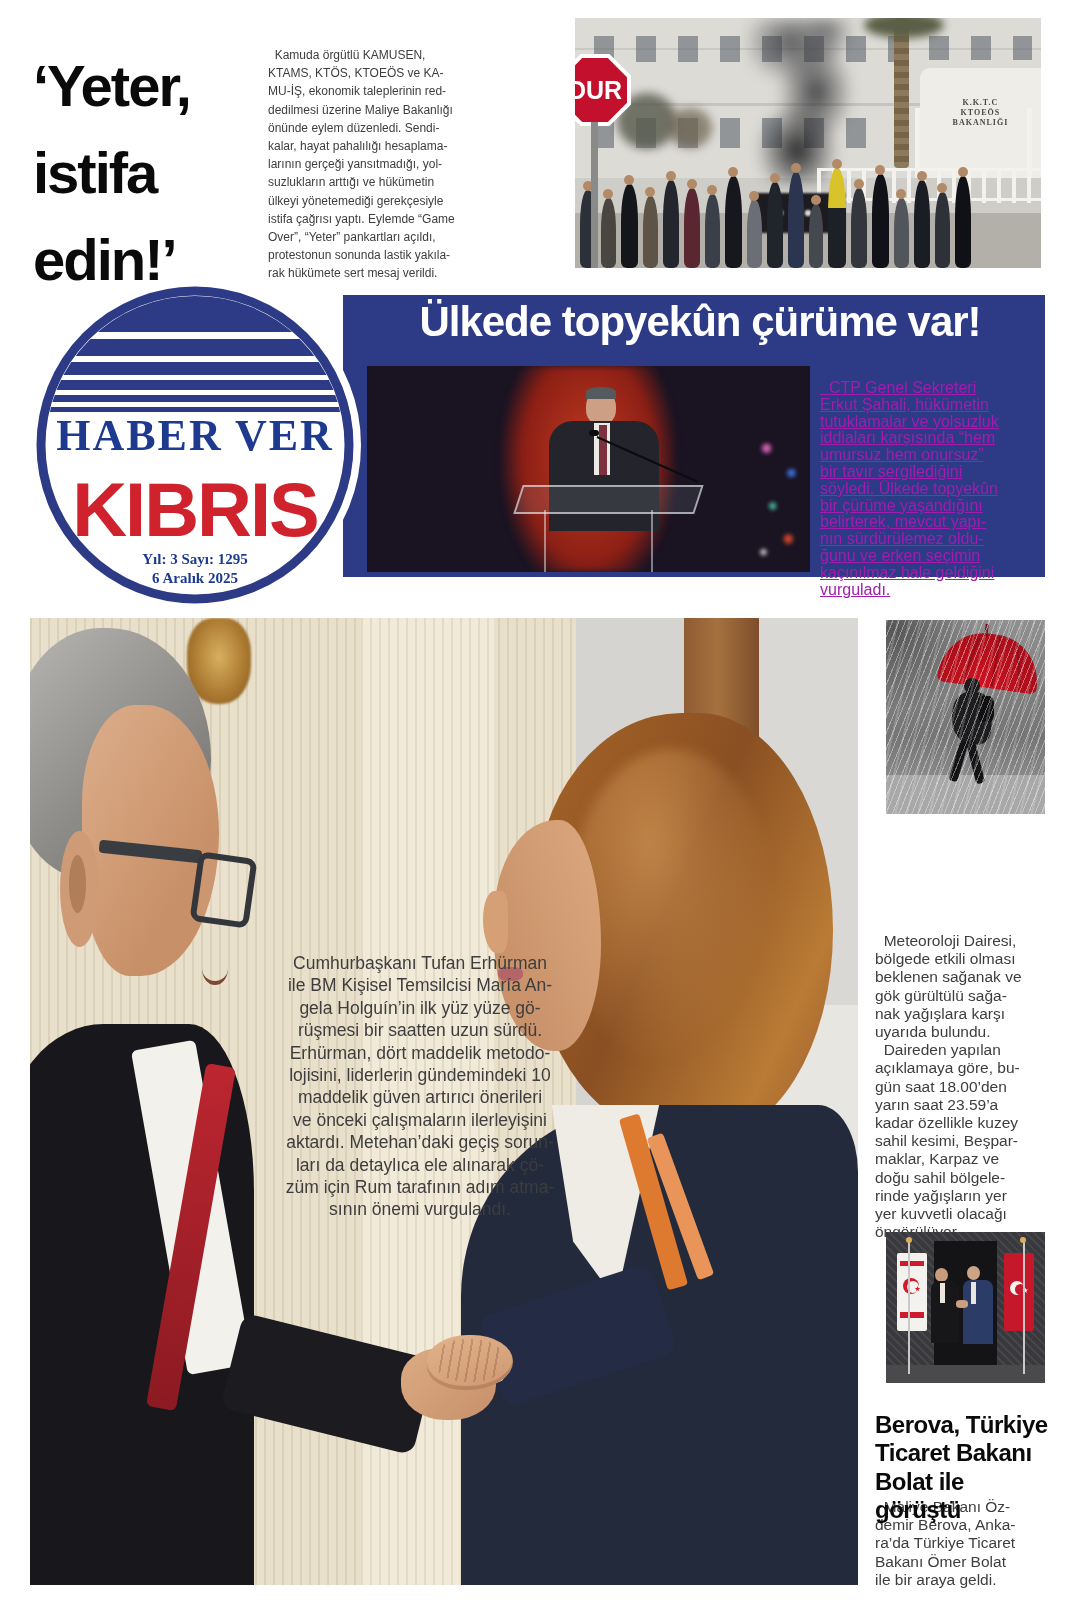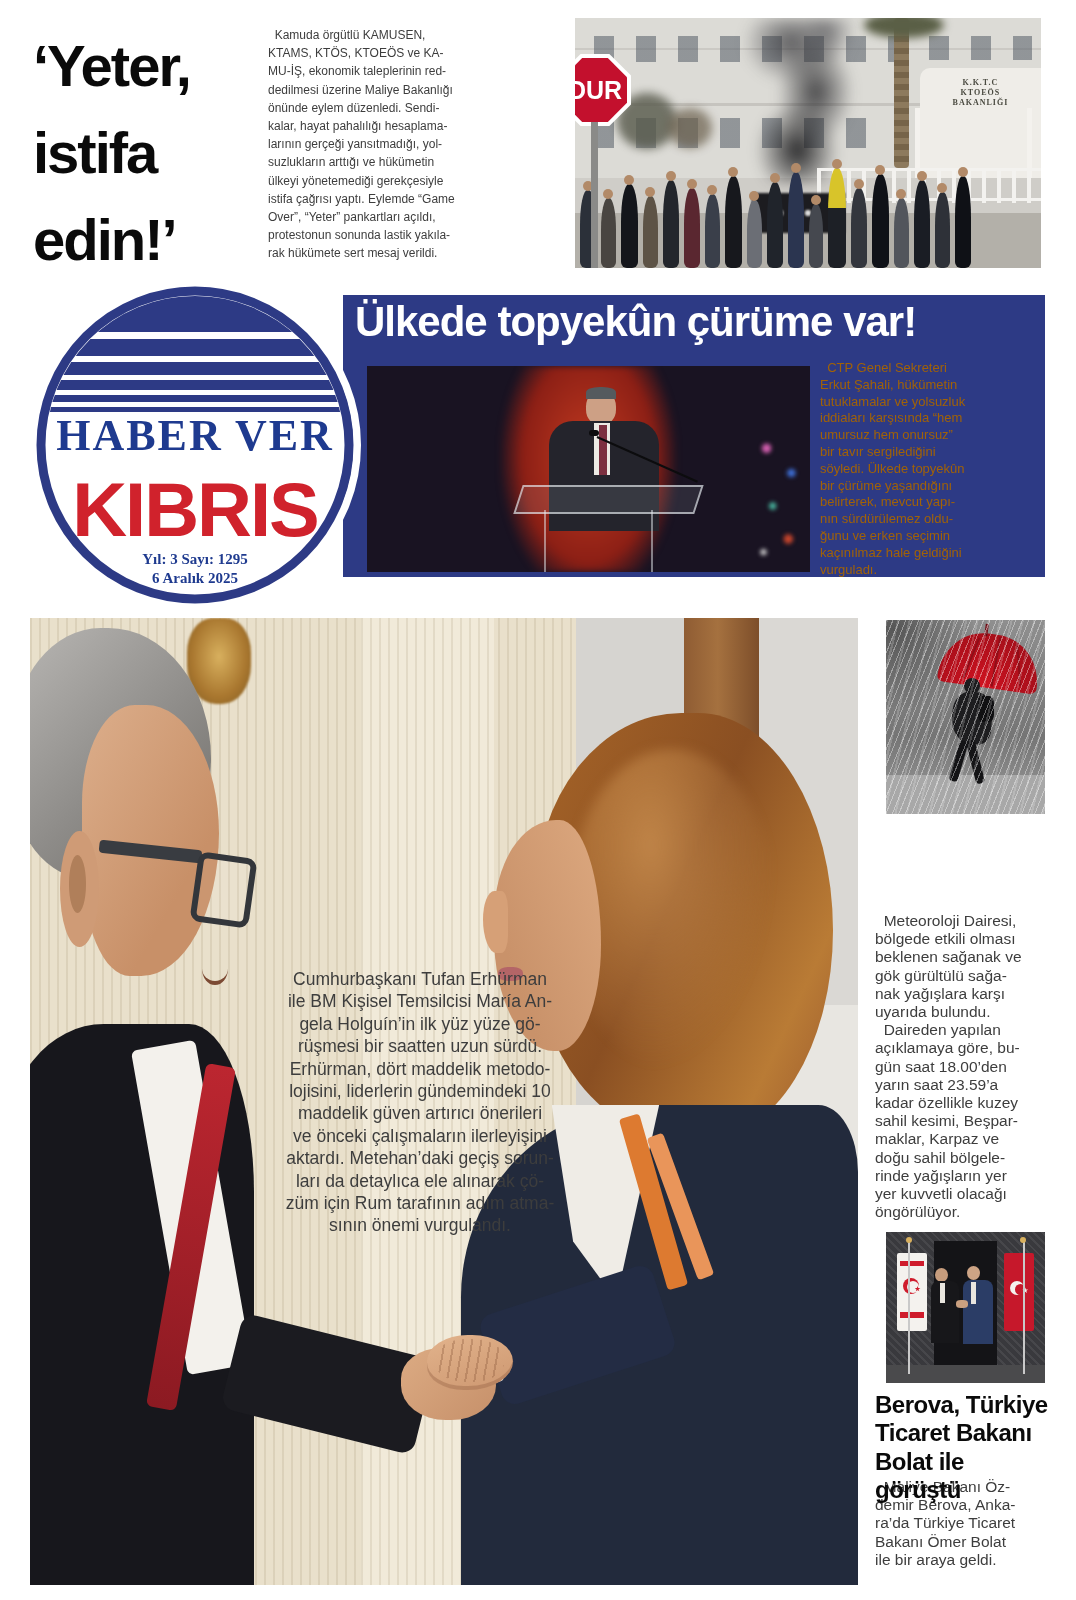--- a/index.html
+++ b/index.html
@@ -1,19 +1,19 @@
 <!DOCTYPE html>
 <html><head>
 <meta charset="utf-8">
 <style>
   html,body{margin:0;padding:0;background:#e9e9e9;}
   #page{position:relative;width:1076px;height:1600px;margin:0 auto;background:#ffffff;overflow:hidden;
         font-family:"Liberation Sans",sans-serif;}
   .abs{position:absolute;}
-  .pre{white-space:pre-wrap;}
+  .pre{white-space:pre-wrap;margin-top:20px;}
   .photo{position:absolute;overflow:hidden;}
   .hl{font-weight:800;color:#0a0a0a;letter-spacing:-1px;}
   .bodytxt{color:#3d3d3d;}
 
   
   #top-headline{left:33px;top:22px;width:240px;font-size:58px;line-height:1.5;letter-spacing:-2px;}
   #top-body{left:268px;top:26px;width:300px;font-size:12px;line-height:18.2px;}
 
   
   #protest-photo{left:575px;top:18px;width:466px;height:250px;background:#cfcdc8;}
@@ -22,36 +22,36 @@
   .crowd-fig::before{content:"";position:absolute;top:-9px;left:50%;transform:translateX(-50%);
       width:10px;height:10px;border-radius:50%;background:#b28a68;}
   #stop-sign-outer{left:-16px;top:36px;width:72px;height:72px;background:#fff;
       clip-path:polygon(30% 0,70% 0,100% 30%,100% 70%,70% 100%,30% 100%,0 70%,0 30%);}
   #stop-sign-inner{left:4px;top:4px;width:64px;height:64px;background:#c3102d;
       clip-path:polygon(30% 0,70% 0,100% 30%,100% 70%,70% 100%,30% 100%,0 70%,0 30%);
       display:flex;align-items:center;justify-content:center;color:#fff;font-weight:800;font-size:25px;letter-spacing:0;}
 
   
   #banner{left:343px;top:295px;width:702px;height:282px;background:#2d3a85;}
-  #banner-headline{left:355px;top:298px;width:690px;color:#fff;
+  #banner-headline{left:355px;top:298px;width:690px;text-align:center;color:#fff;
       font-size:42px;font-weight:800;letter-spacing:-1px;}
-  #banner-body{left:820px;top:360px;width:205px;color:#a16207;font-size:13px;line-height:16.8px;}
+  #banner-body{left:820px;top:360px;width:205px;color:#a21caf;font-size:16px;line-height:16.8px;text-decoration:underline;}
 
   
   #podium-photo{left:367px;top:366px;width:443px;height:206px;background:#191322;}
 
   
   #logo{left:28px;top:278px;width:334px;height:334px;}
 
   
   #main-photo{left:30px;top:618px;width:828px;height:967px;background:#ece4d2;}
   .stripes{background-image:repeating-linear-gradient(90deg,rgba(120,100,60,.12) 0 2px,transparent 2px 9px);}
   #main-headline{left:215px;top:630px;width:440px;text-align:center;font-size:84px;line-height:1.42;
       font-weight:800;color:#0b0b0b;letter-spacing:-3px;}
-  #main-body{left:245px;top:968px;width:350px;text-align:center;font-size:17.5px;line-height:22.4px;}
+  #main-body{left:245px;top:932px;width:350px;text-align:center;font-size:17.5px;line-height:22.4px;}
 
   
   #rain-photo{left:886px;top:620px;width:159px;height:194px;background:linear-gradient(180deg,#8f8f8f,#757575 60%,#9b9b9b);}
   #weather-headline{left:875px;top:820px;width:175px;font-size:25px;line-height:1.17;letter-spacing:-0.5px;}
   #weather-body{left:875px;top:912px;width:175px;font-size:15.5px;line-height:18.2px;}
   #berova-photo{left:886px;top:1232px;width:159px;height:151px;background:#39393d;}
   #berova-headline{left:875px;top:1391px;width:180px;font-size:24px;line-height:1.18;letter-spacing:-0.5px;}
   #berova-body{left:875px;top:1478px;width:175px;font-size:15.5px;line-height:18.2px;}
 
   .rib{position:absolute;background:#8f0e18;width:2px;}

